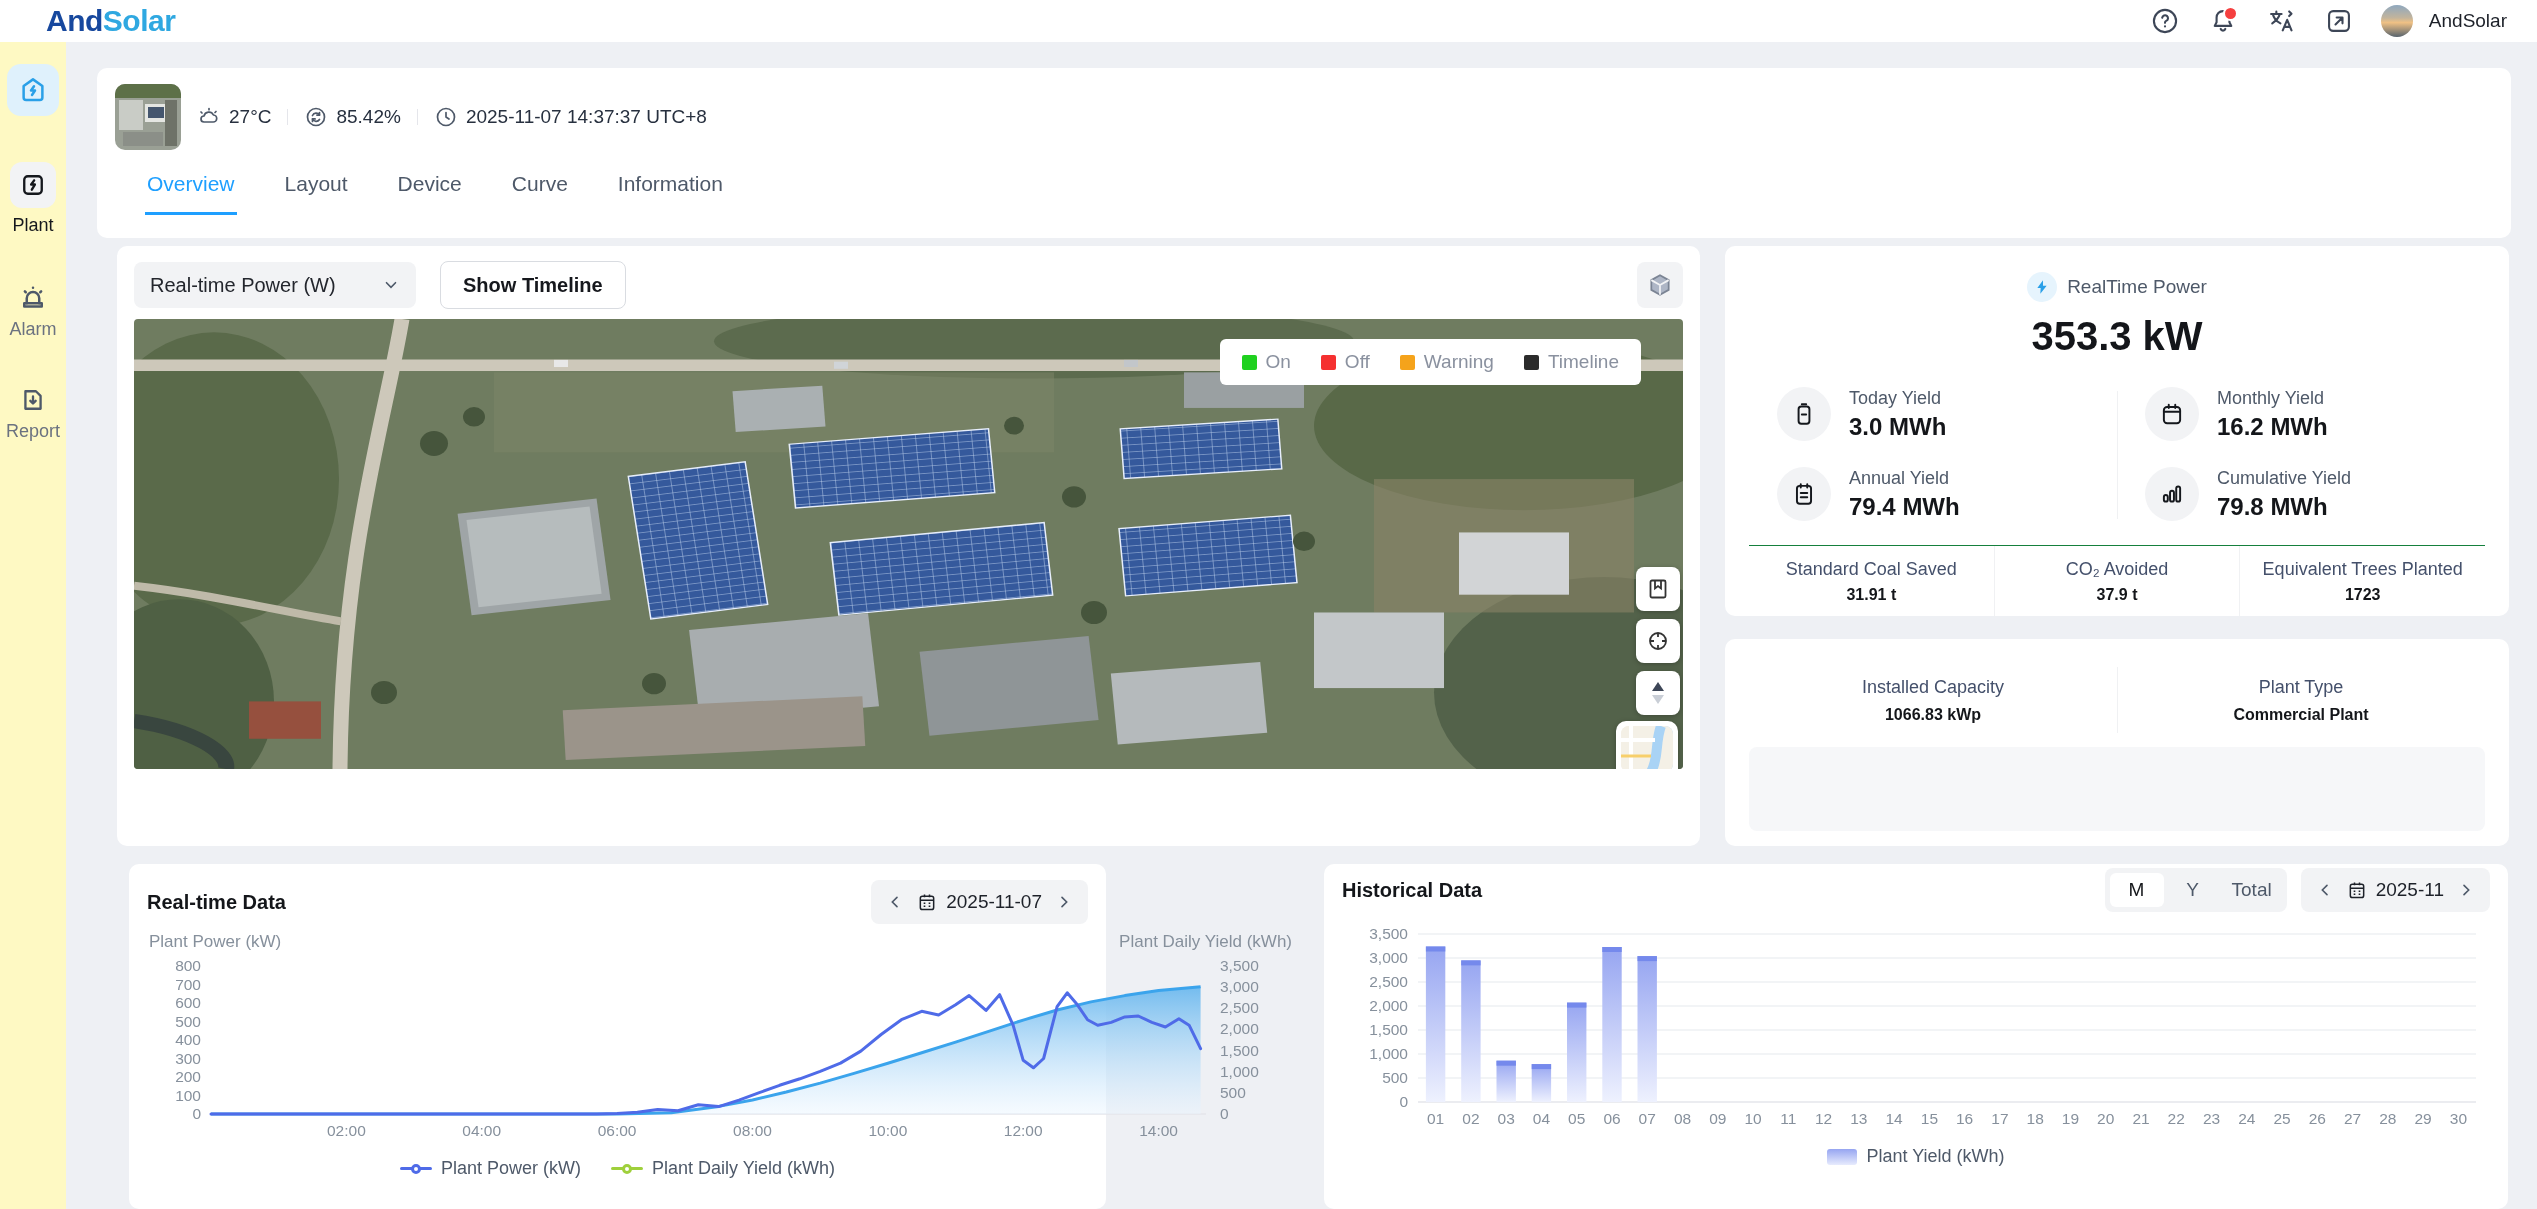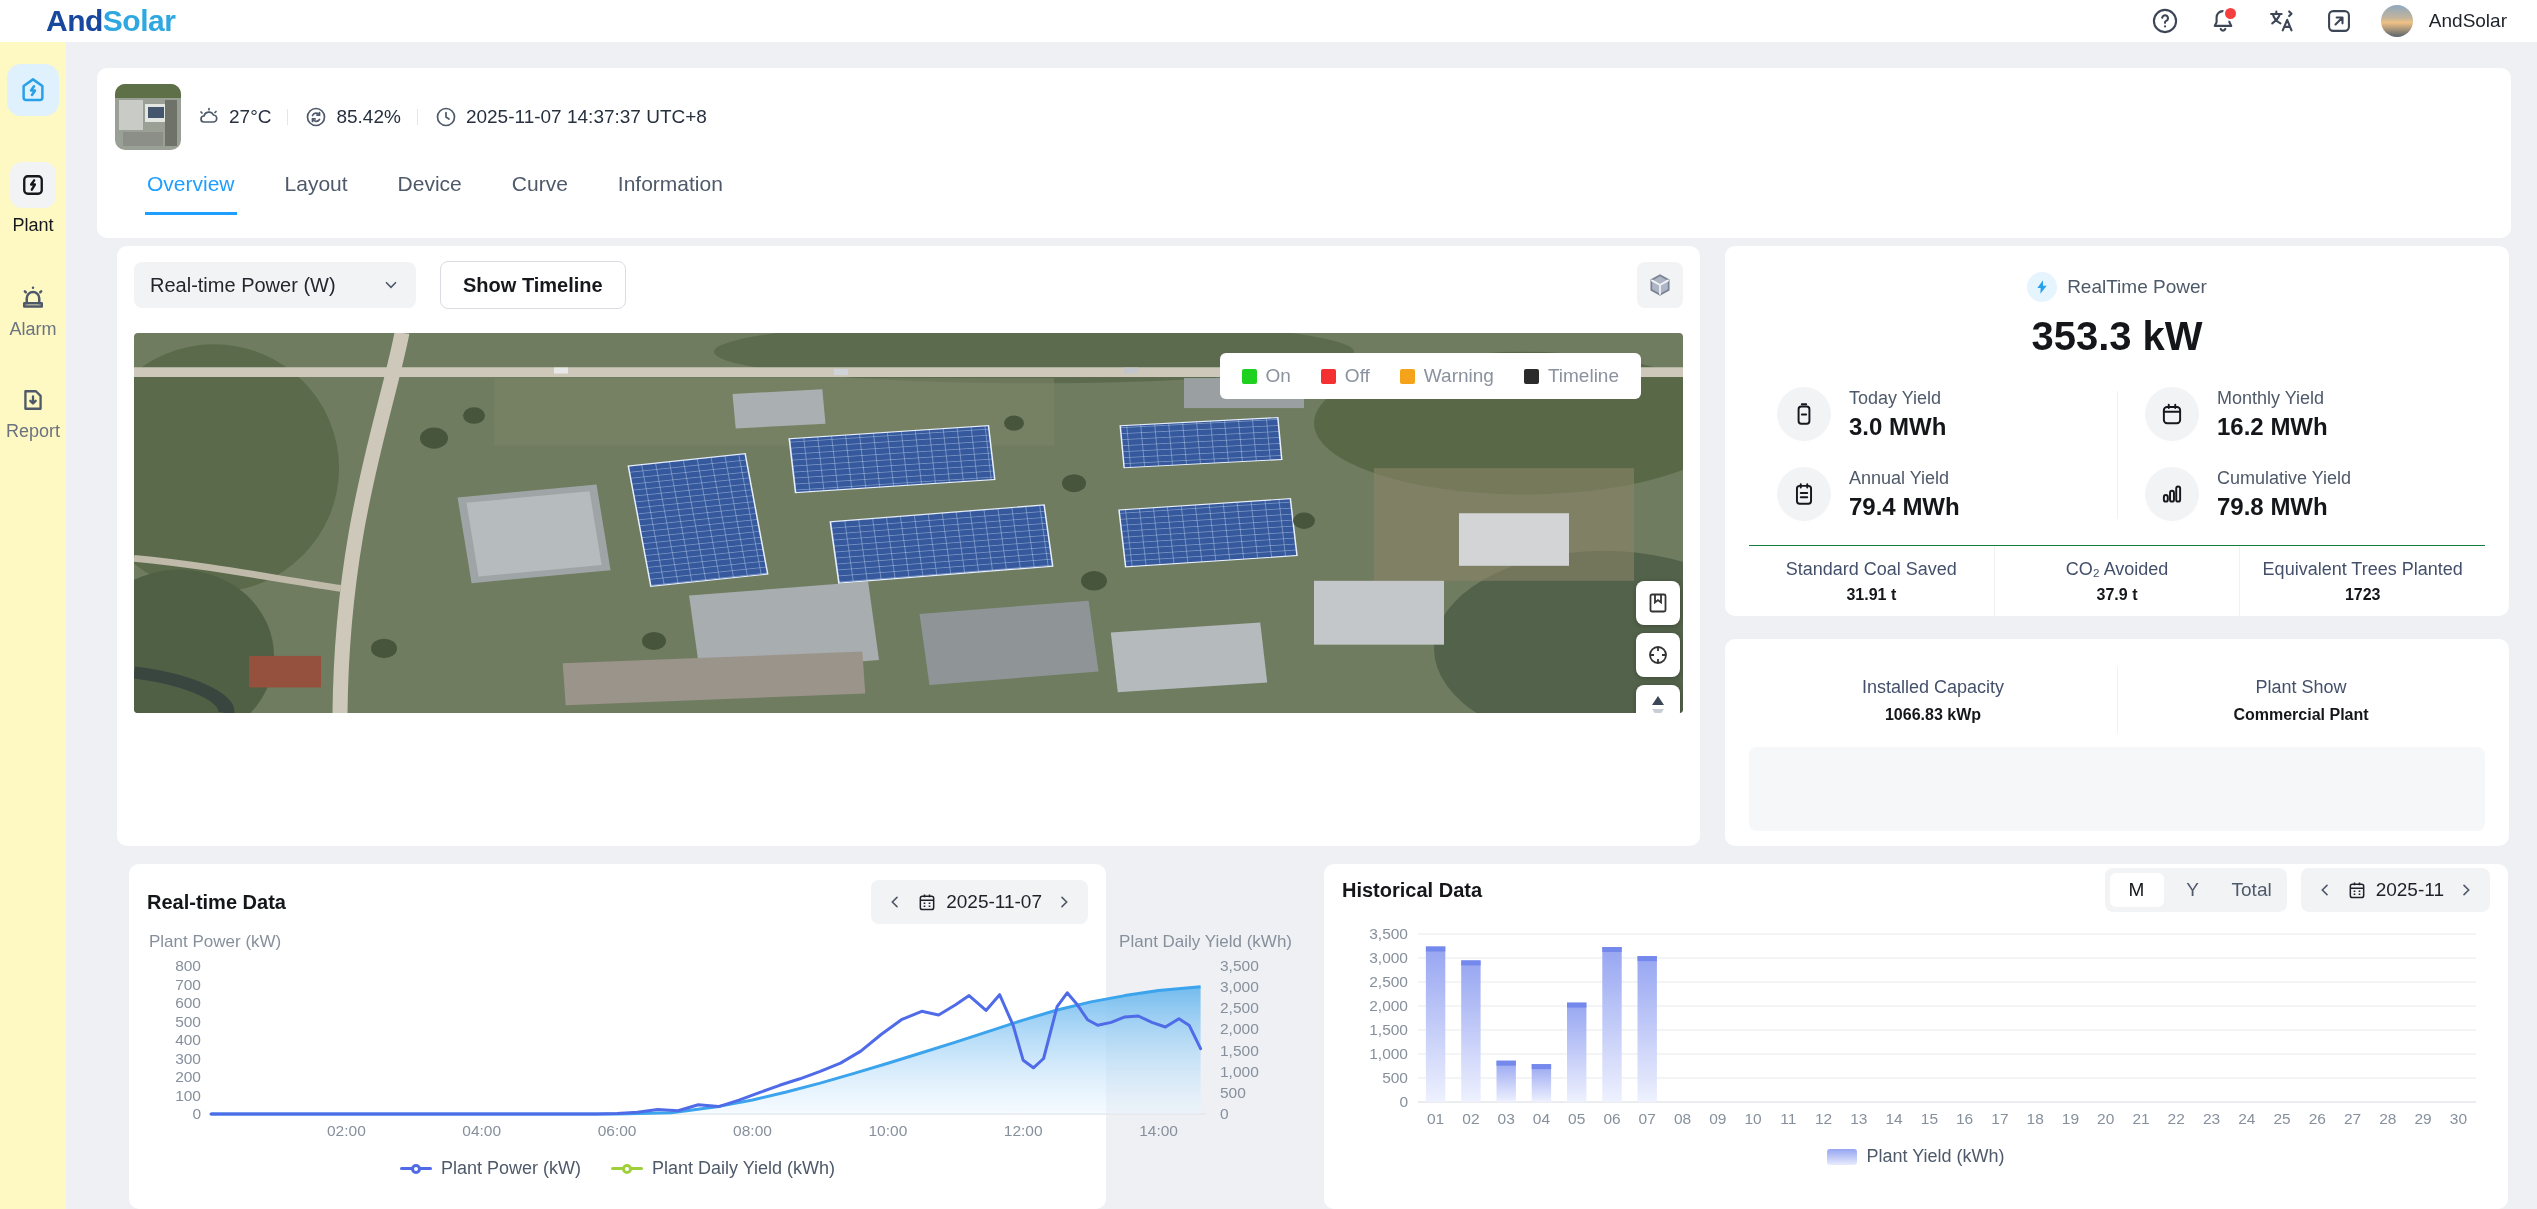--- a/index.html
+++ b/index.html
@@ -43,21 +43,21 @@
 
   
   .map-card{left:117px;top:246px;width:1583px;height:600px;padding:15px 17px;}
   .map-toolbar{display:flex;align-items:center;gap:24px;height:48px;}
   .select-pill{background:#f2f3f5;border-radius:8px;height:46px;min-width:250px;padding:0 16px;display:flex;
                align-items:center;justify-content:space-between;font-size:20px;color:#23262d;cursor:pointer;}
   .btn-timeline{height:46px;padding:0 22px;border:1px solid #d9dce1;border-radius:8px;background:#fff;
                 font-weight:700;font-size:20px;color:#16181d;display:flex;align-items:center;cursor:pointer;}
   .cube-btn{margin-left:auto;width:46px;height:46px;border-radius:8px;background:#f2f3f5;display:flex;
             align-items:center;justify-content:center;cursor:pointer;}
-  .map-wrap{position:relative;margin-top:24px;height:380px;border-radius:4px;overflow:hidden;cursor:grab;padding-left:20px;}
+  .map-wrap{position:relative;margin-top:10px;height:450px;border-radius:4px;overflow:hidden;cursor:grab;padding-left:20px;}
   .map-wrap>svg{position:absolute;inset:0;width:100%;height:100%;}
   .map-legend{position:absolute;top:20px;right:42px;height:46px;background:#fff;border-radius:6px;display:flex;
               align-items:center;gap:30px;padding:0 22px;font-size:19px;color:#8a919f;}
   .lg-item{display:flex;align-items:center;gap:9px;}
   .lg-sq{width:15px;height:15px;border-radius:2px;}
   .map-controls{position:absolute;right:3px;top:248px;display:flex;flex-direction:column;gap:8px;align-items:center;}
   .mc-btn{width:44px;height:44px;background:#fff;border-radius:8px;box-shadow:0 1px 5px rgba(0,0,0,.25);
           display:flex;align-items:center;justify-content:center;cursor:pointer;}
   .map-types{position:absolute;right:5px;top:402px;background:#fff;border-radius:10px;padding:5px;display:flex;
              flex-direction:column;gap:5px;box-shadow:0 1px 5px rgba(0,0,0,.25);}
@@ -453,21 +453,21 @@
 </section>
 
 <section class="card info-card">
   <div class="info-cols">
     <div class="info-div"></div>
     <div class="info-cell">
       <span class="imp-label">Installed Capacity</span>
       <span class="imp-value">1066.83 kWp</span>
     </div>
     <div class="info-cell">
-      <span class="imp-label">Plant Show</span>
+      <span class="imp-label">Plant Type</span>
       <span class="imp-value">Commercial Plant</span>
     </div>
   </div>
   <div class="info-placeholder"></div>
 </section>
 
 <section class="card rt-card">
   <div class="card-head">
     <span class="card-title">Real-time Data</span>
     <div class="head-right">

